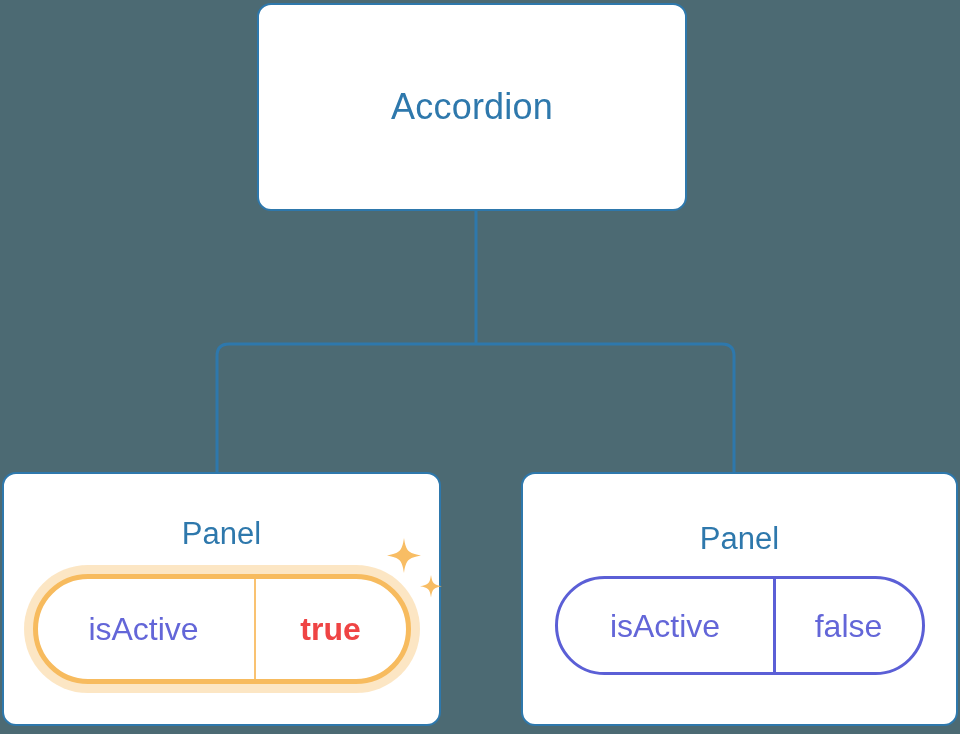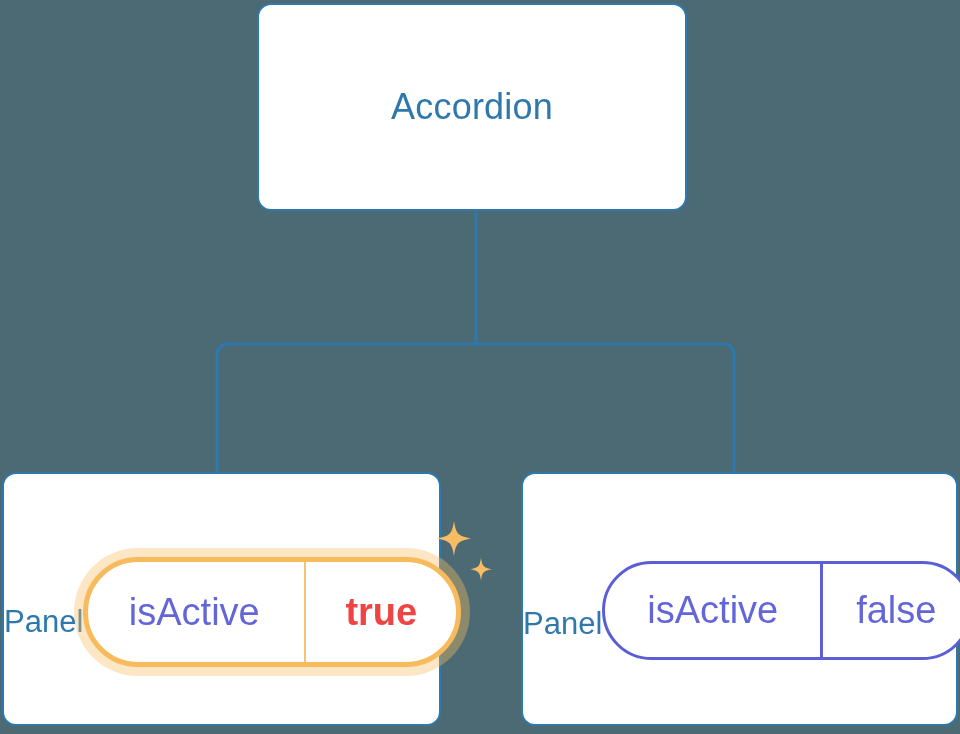--- a/index.html
+++ b/index.html
@@ -55,21 +55,21 @@
     font-weight: 400;
     letter-spacing: 0.2px;
     line-height: 1;
     white-space: nowrap;
   }
 
   .panel-node {
     top: 472px;
     height: 254px;
     display: flex;
-    flex-direction: row;
+    flex-direction: column;
     align-items: center;
     overflow: visible;
   }
 
   #panel-node-left {
     left: 2px;
     width: 439px;
   }
 
   #panel-node-right {
@@ -104,21 +104,21 @@
     position: relative;
     z-index: 2;
   }
 
   .pill .pill-key,
   .pill .pill-val {
     display: flex;
     align-items: center;
     justify-content: center;
     color: #6366D8;
-    font-size: 38px;
+    font-size: 32px;
     line-height: 1;
     white-space: nowrap;
     box-sizing: border-box;
   }
 
   
   #pill-left-wrap { margin-top: 25px; }
 
   #pill-left {
     width: 378px;

